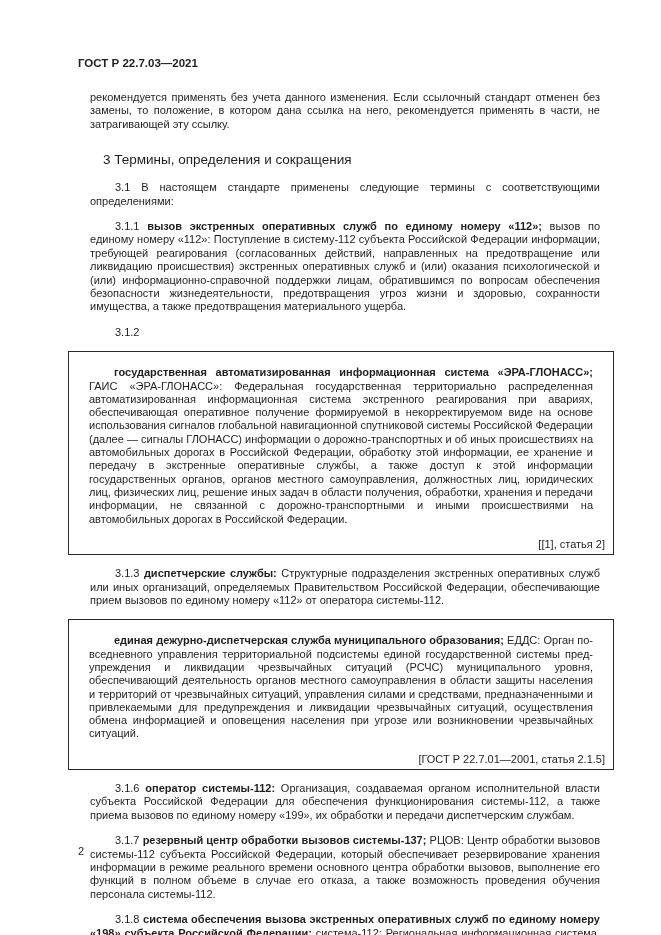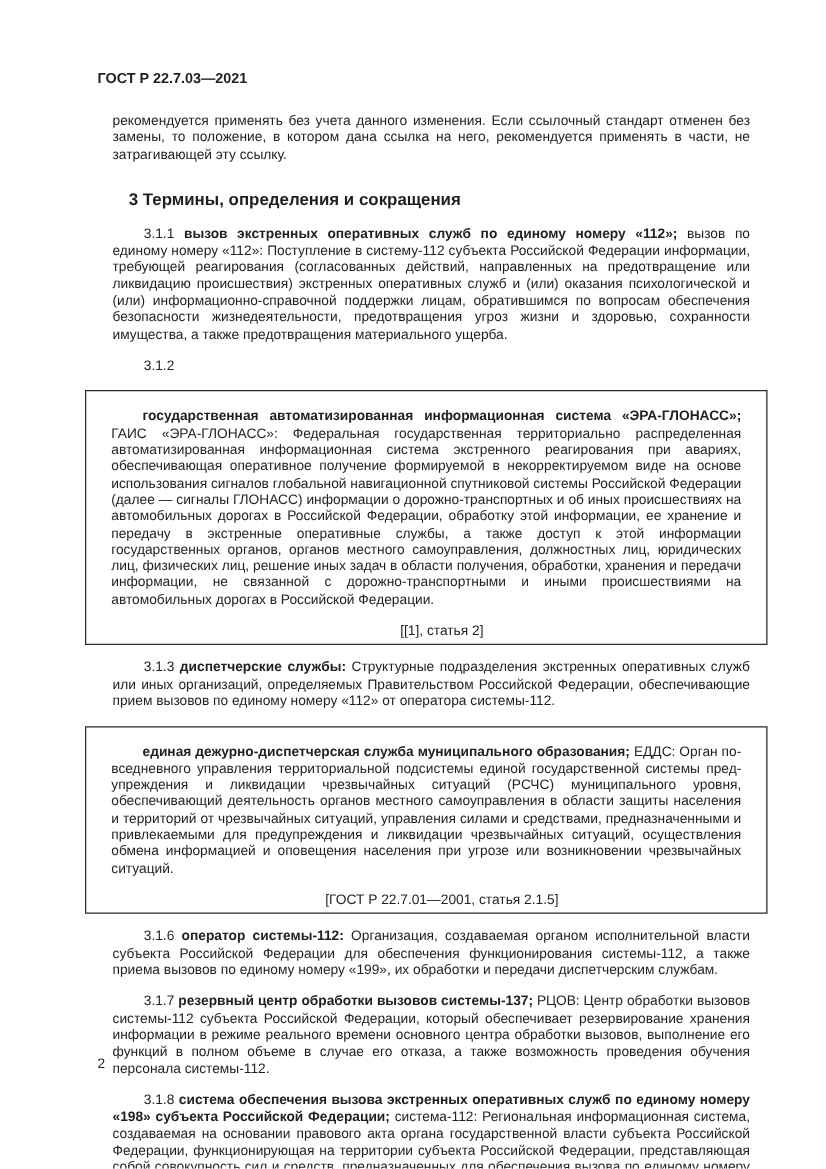--- a/index.html
+++ b/index.html
@@ -29,37 +29,37 @@
     line-height: 13.4px;
     text-align: justify;
     text-indent: 25px;
     margin: 12px;
   }
   .no-indent {
     text-indent: 0;
   }
   .section-title {
     font-size: 13.5px;
-    font-weight: bold;
+    font-weight: normal;
     line-height: 16px;
     margin: 21px 0 13px 25px;
   }
   .term-box {
     border: 1.5px solid #2a2a2a;
     margin: 5px -2px 5px -10px;
     padding: 2px 8px 3px 8px;
   }
   .term-box .body-text {
     line-height: 13.3px;
   }
   .cite {
     font-size: 11px;
     line-height: 13.3px;
     text-indent: 25px;
-    text-align: center;
+    text-align: right;
     margin: 0;
   }
   b { font-weight: bold; }
   .page-number {
     position: absolute;
     left: 78px;
     top: 845px;
     font-size: 11px;
     line-height: 13px;
   }
@@ -68,20 +68,21 @@
 <body>
 
 <div class="page">
 
   <div class="running-header">ГОСТ Р 22.7.03—2021</div>
 
   <p class="body-text no-indent">рекомендуется применять без учета данного изменения. Если ссылочный стандарт отменен без замены, то поло­жение, в котором дана ссылка на него, рекомендуется применять в части, не затрагивающей эту ссылку.</p>
 
   <h2 class="section-title">3 Термины, определения и сокращения</h2>
 
+  <p class="body-text">3.1 В настоящем стандарте применены следующие термины с соответствующими определениями:</p>
 
   <p class="body-text">
     <span>3.1.1</span>
     <b>вызов экстренных оперативных служб по единому номеру «112»;</b>
     <span>вызов по единому номеру «112»: Поступление в систему-112 субъекта Российской Федерации информации, требующей реагирования (согласованных действий, направленных на предотвращение или ликвидацию происше­ствия) экстренных оперативных служб и (или) оказания психологической и (или) информационно-спра­вочной поддержки лицам, обратившимся по вопросам обеспечения безопасности жизнедеятельности, предотвращения угроз жизни и здоровью, сохранности имущества, а также предотвращения матери­ального ущерба.</span>
   </p>
 
   <p class="body-text">3.1.2</p>
 
   <div class="term-box">

